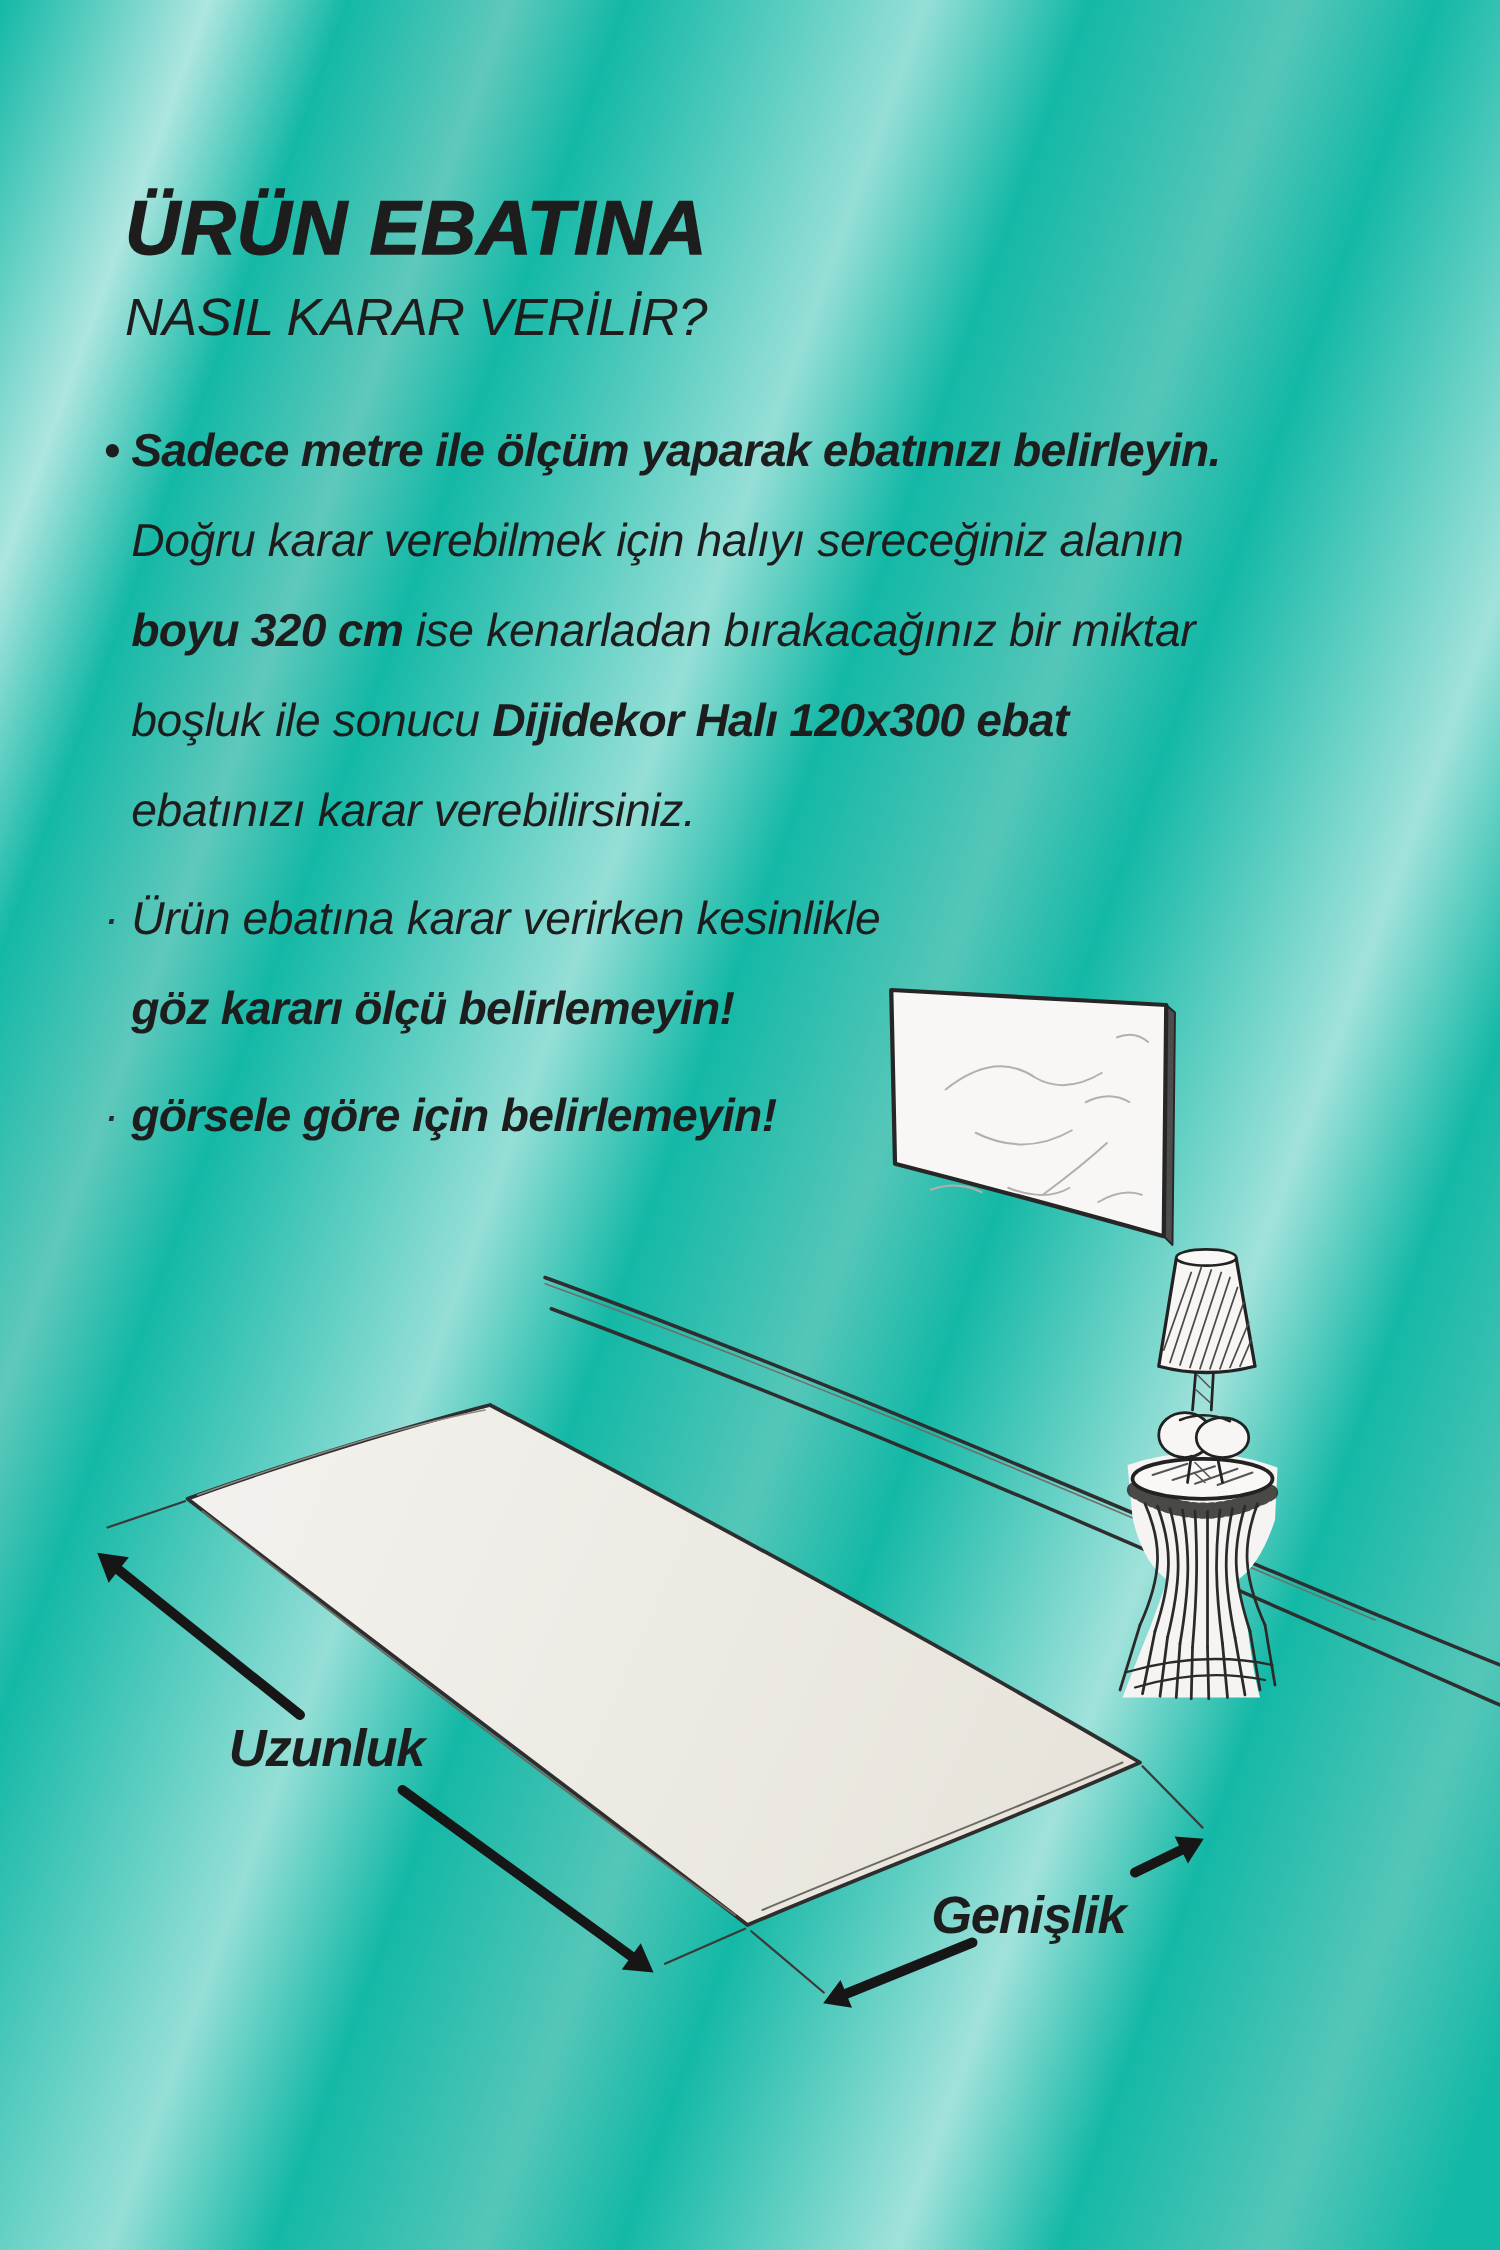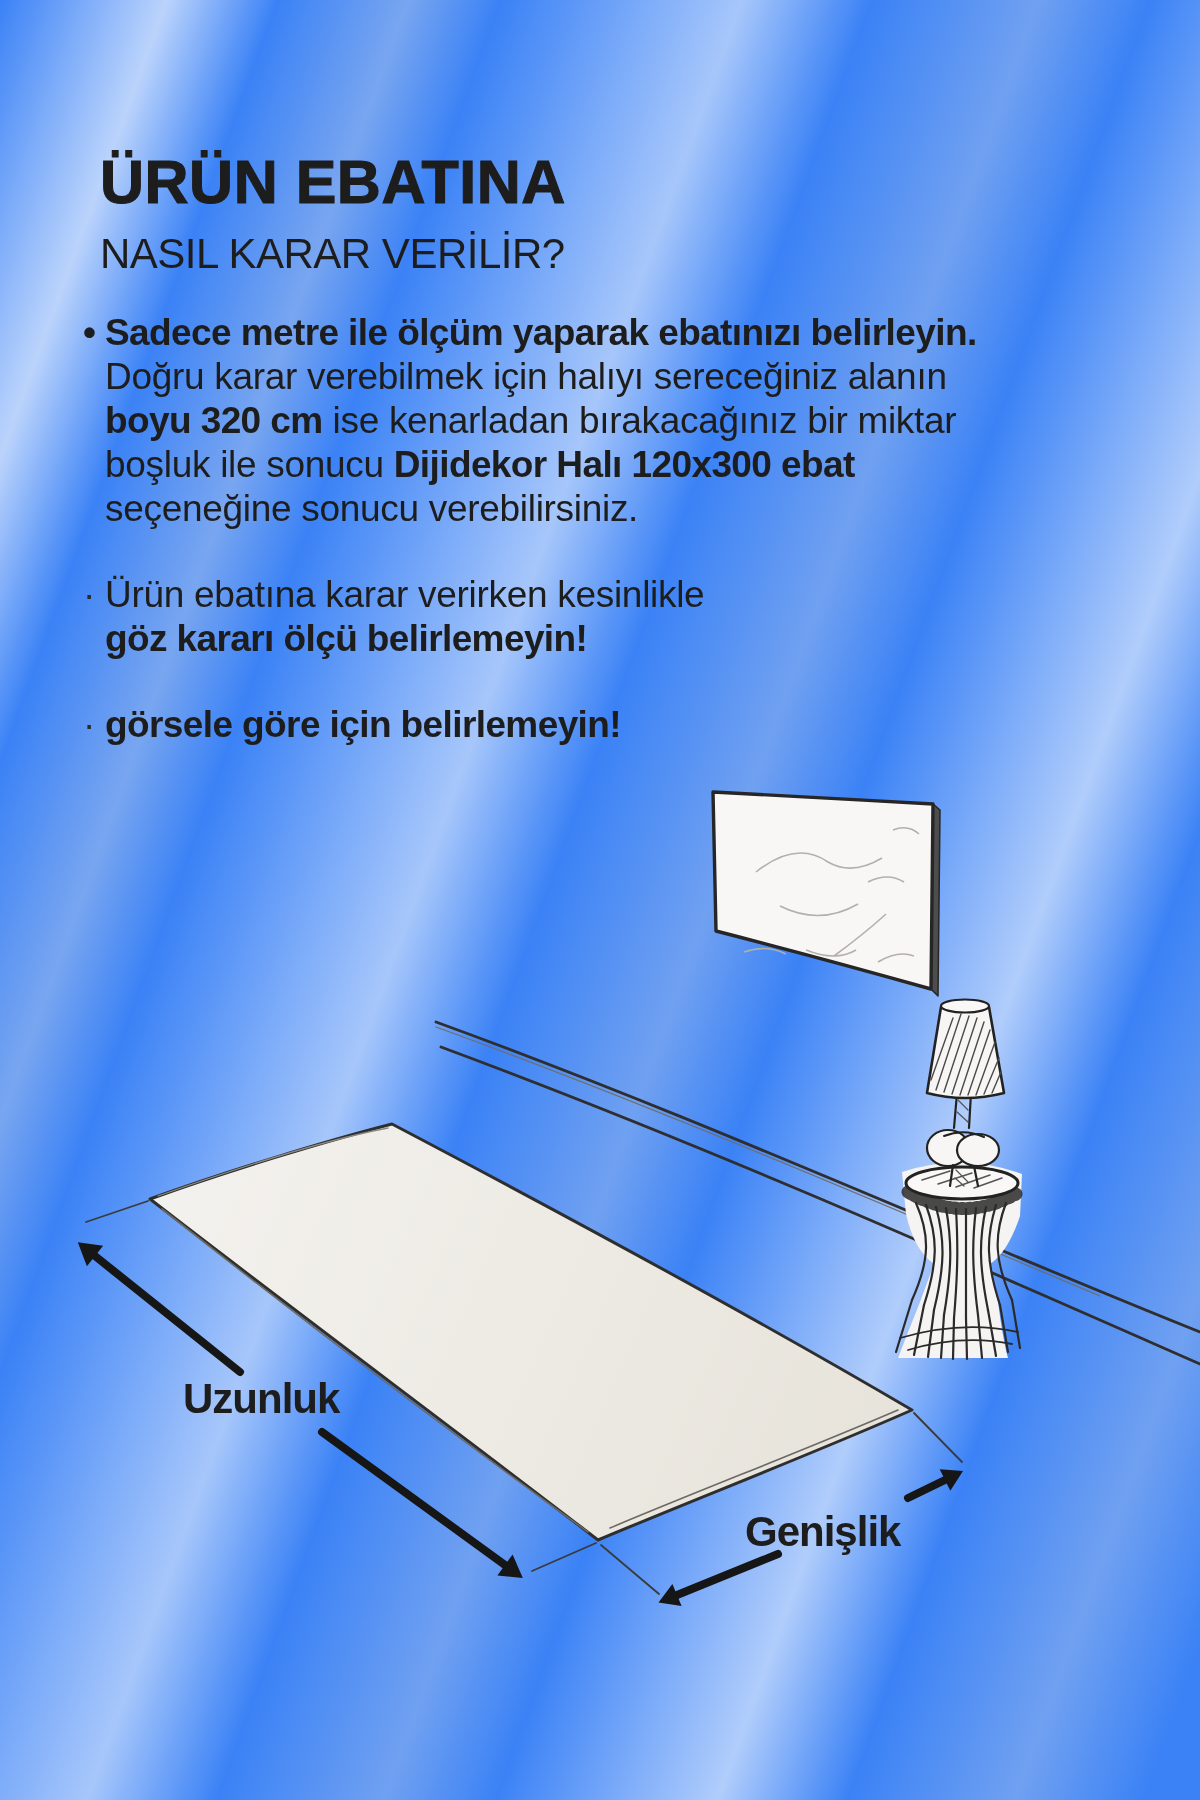--- a/index.html
+++ b/index.html
@@ -1,19 +1,19 @@
 <!DOCTYPE html>
 <html><head>
 <meta charset="utf-8">
 <style>
   html,body{margin:0;padding:0;background:#e8e8e8;}
   .page{
     position:relative;width:1200px;height:1800px;overflow:hidden;
-    background:#3b82f6;
-    font-family:"Liberation Sans",sans-serif;color:#1d1d1d;
+    background:#14b8a6;
+    font-family:"Liberation Sans",sans-serif;color:#1d1d1d;font-style:italic;
   }
   .streaks{
     position:absolute;inset:0;pointer-events:none;
     background:
       linear-gradient(110deg,
         rgba(255,255,255,0) 0%,  rgba(255,255,255,.65) 9%,  rgba(255,255,255,0) 15%,
         rgba(234,232,229,.35) 22%, rgba(255,255,255,0) 27%,
         rgba(255,255,255,.55) 40%, rgba(255,255,255,0) 47%,
         rgba(234,232,229,.30) 56%, rgba(255,255,255,0) 62%,
         rgba(255,255,255,.60) 74%, rgba(255,255,255,0) 81%,
@@ -27,21 +27,21 @@
   .title .l2{
     display:block;font-size:42px;line-height:72px;font-weight:400;letter-spacing:-.5px;
   }
   .bullets{
     position:absolute;left:85px;top:311px;width:1070px;
     font-size:37px;line-height:44px;letter-spacing:-.3px;
   }
   .bullet{position:relative;padding-left:20px;margin-bottom:42px;}
   .bullet .marker{position:absolute;left:-2px;top:0;font-weight:700;}
   .bullet.small-dot .marker{font-weight:400;color:#2b2b2b;}
-  .tline{white-space:nowrap;}
+  .tline{white-space:nowrap;margin-top:28px;}
   .tline .b{font-weight:700;letter-spacing:-.6px;}
   svg.room{position:absolute;left:0;top:0;pointer-events:none;}
   .sketch{stroke-linecap:round;stroke-linejoin:round;}
 </style>
 </head>
 <body>
 
 <div class="page">
   <div class="streaks"></div>
 
@@ -50,21 +50,21 @@
     <span class="l2">NASIL KARAR VERİLİR?</span>
   </div>
 
   <div class="bullets">
       <div class="bullet">
         <span class="marker">•</span>
         <div class="tline"><span class="b">Sadece metre ile ölçüm yaparak ebatınızı belirleyin.</span></div>
         <div class="tline"><span>Doğru karar verebilmek için halıyı sereceğiniz alanın</span></div>
         <div class="tline"><span class="b">boyu 320 cm</span><span> ise kenarladan bırakacağınız bir miktar</span></div>
         <div class="tline"><span>boşluk ile sonucu </span><span class="b">Dijidekor Halı 120x300 ebat</span></div>
-        <div class="tline"><span>seçeneğine sonucu verebilirsiniz.</span></div>
+        <div class="tline"><span>ebatınızı karar verebilirsiniz.</span></div>
       </div>
       <div class="bullet small-dot">
         <span class="marker">·</span>
         <div class="tline"><span>Ürün ebatına karar verirken kesinlikle</span></div>
         <div class="tline"><span class="b">göz kararı ölçü belirlemeyin!</span></div>
       </div>
       <div class="bullet small-dot">
         <span class="marker">·</span>
         <div class="tline"><span class="b">görsele göre için belirlemeyin!</span></div>
       </div>

